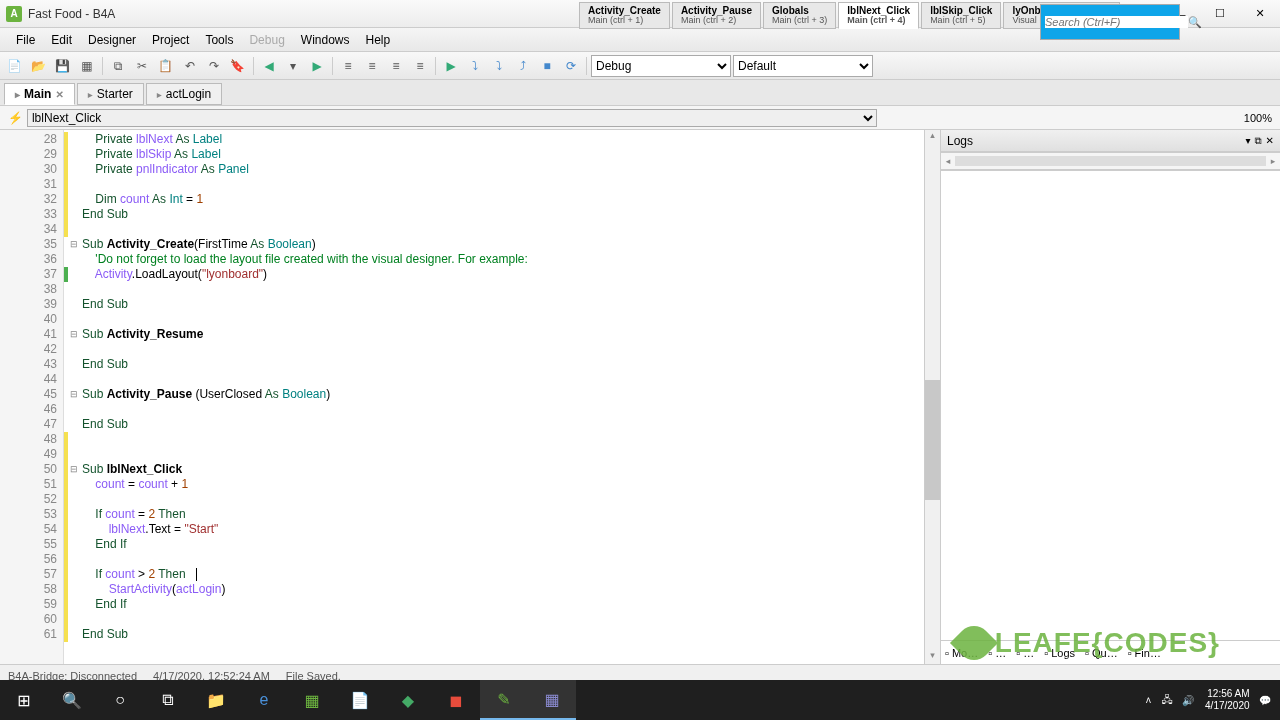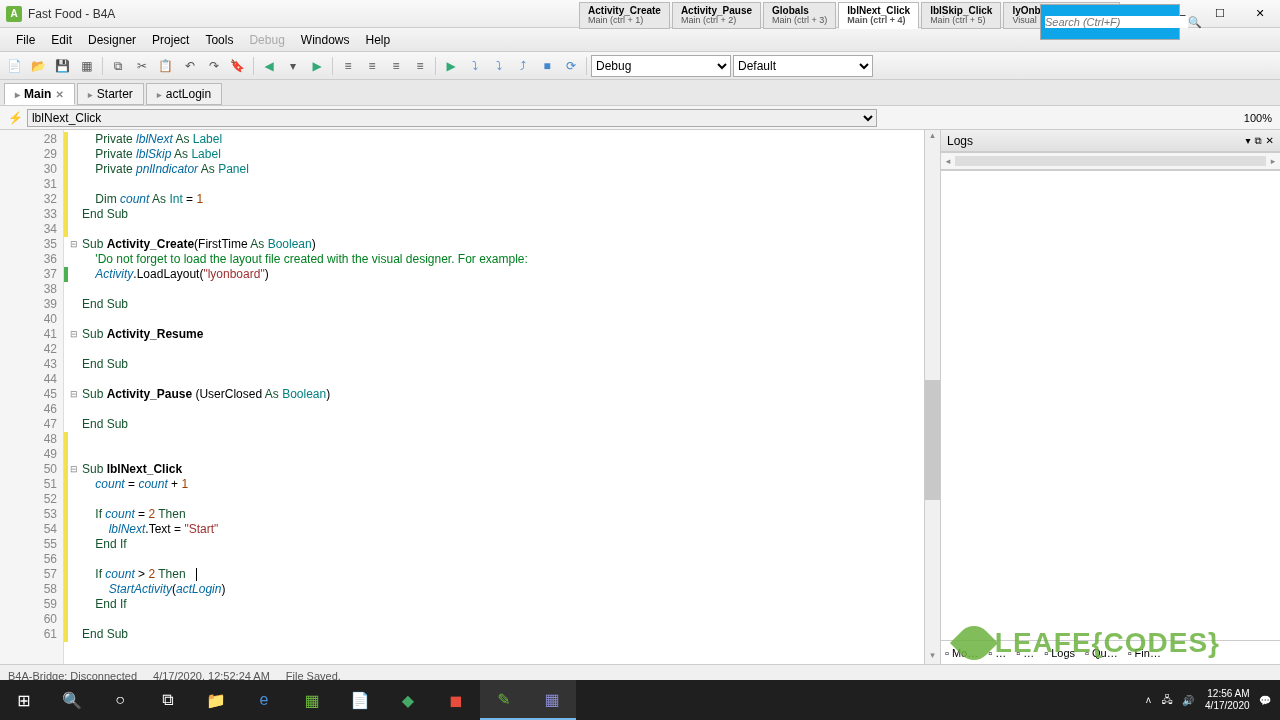--- a/index.html
+++ b/index.html
@@ -35,21 +35,21 @@
 .gutter { width:64px; background:#f5f5f5; border-right:1px solid #ddd; font-family:Consolas,monospace; font-size:12px; text-align:right; padding:2px 6px 0 0; color:#888; }
 .gutter .ln { height:15px; }
 .change-bar { position:absolute; left:64px; width:4px; background:#f5e050; }
 .change-bar.green { background:#4caf50; }
 .code { flex:1; font-family:Consolas,monospace; font-size:12px; padding:2px 0 0 18px; line-height:15px; white-space:pre; position:relative; }
 .kw { color:#14532d; }
 .ty { color:#008080; }
 .st { color:#a03030; }
 .cm { color:#008020; }
 .nm { color:#a04000; }
-.id { color:#0369a1;font-style:italic; }
+.id { color:#8b5cf6; }
 .fn { color:#000; font-weight:bold; }
 .caret { display:inline-block; width:1px; height:13px; background:#000; vertical-align:middle; }
 .v-scroll { width:16px; background:#f0f0f0; border-left:1px solid #ccc; position:relative; }
 .logs-panel { width:340px; border-left:1px solid #ccc; display:flex; flex-direction:column; }
 .logs-header { height:22px; background:linear-gradient(#f0f0f0,#e0e0e0); display:flex; align-items:center; padding:0 6px; font-size:12px; border-bottom:1px solid #ccc; }
 .logs-header .btns { margin-left:auto; display:flex; gap:4px; font-size:10px; }
 .logs-content { flex:1; padding:4px; font-size:11px; color:#333; }
 .logs-sep { height:18px; border-top:1px solid #ccc; border-bottom:1px solid #ccc; background:#f5f5f5; display:flex; align-items:center; }
 .logs-sep .h-sc { flex:1; display:flex; }
 .logs-sep .h-sc span { width:14px; text-align:center; font-size:9px; color:#888; }

